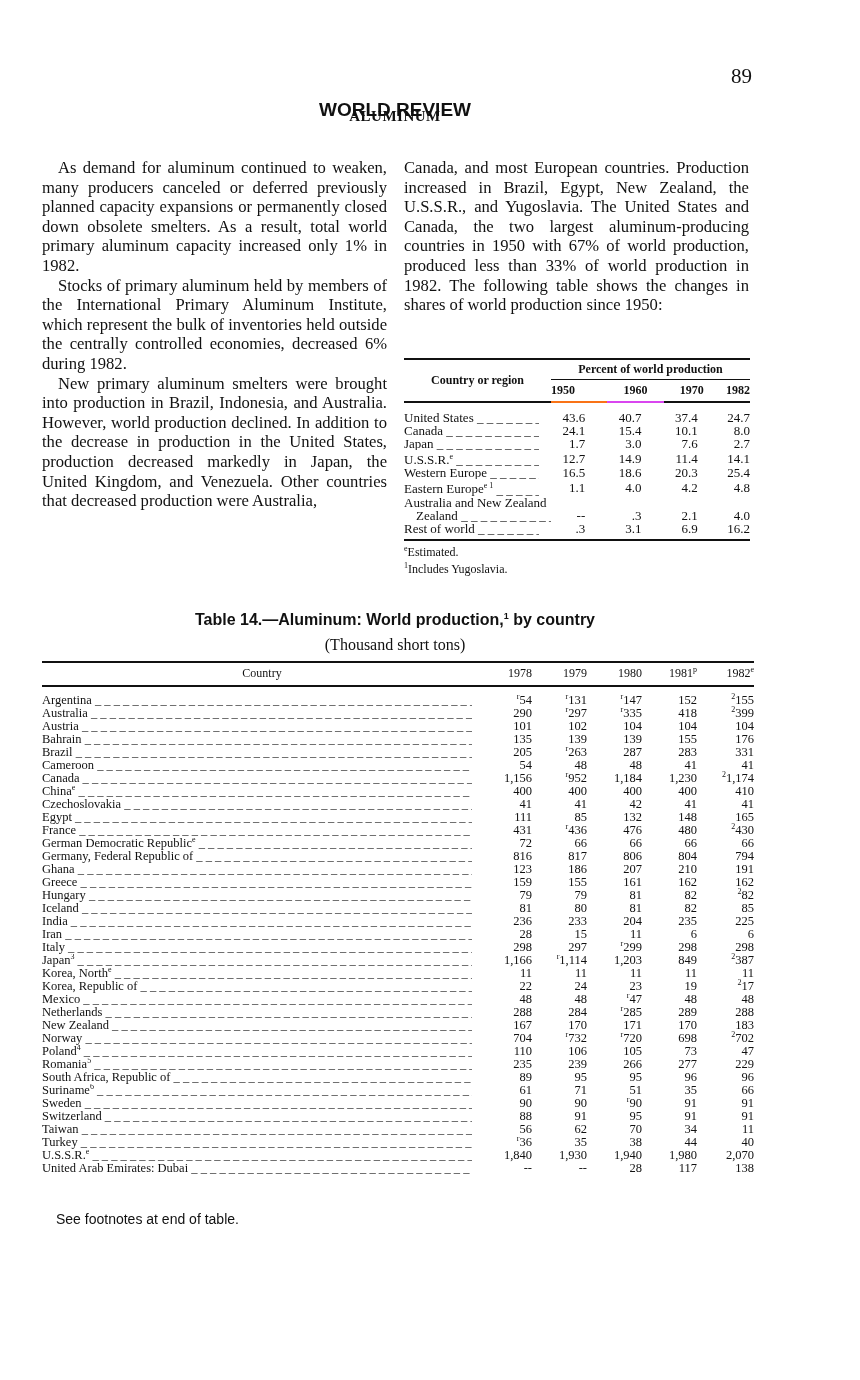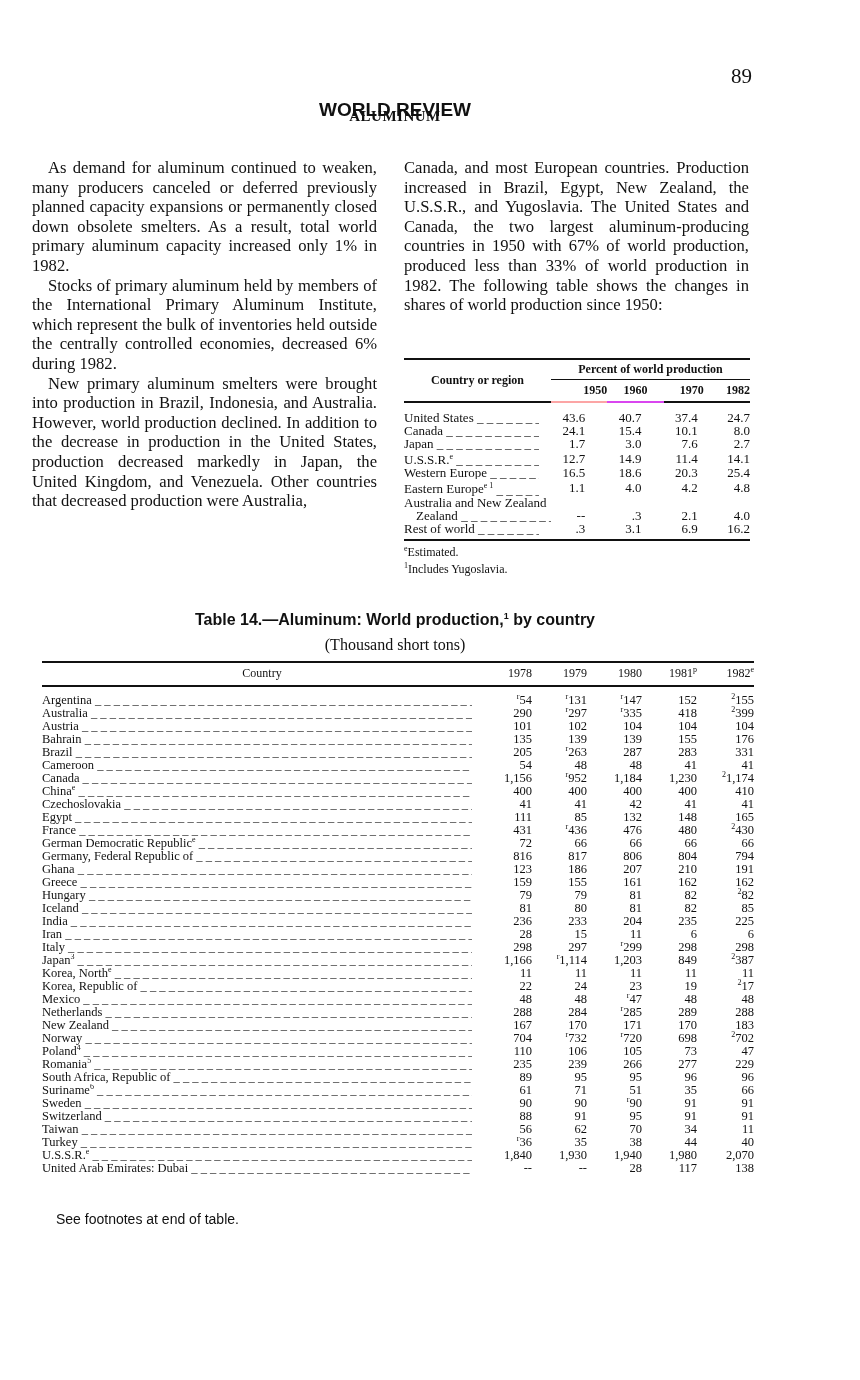--- a/index.html
+++ b/index.html
@@ -2,21 +2,21 @@
 <html><head>
 <meta charset="utf-8">
 <style>
   html,body{margin:0;padding:0;background:#fff;}
   body{width:860px;height:1380px;position:relative;font-family:"Liberation Serif","DejaVu Serif",serif;color:#111;overflow:hidden;}
   .running-head{position:absolute;top:64px;left:0;width:860px;height:24px;}
   .rh-title{position:absolute;left:0;width:790px;text-align:center;font-size:15px;font-weight:bold;letter-spacing:0.5px;top:3px;margin-top:41px;}
   .rh-page{position:absolute;right:108px;font-size:21px;top:0;}
   .section-title{position:absolute;top:99px;left:0;width:790px;text-align:center;font-family:"Liberation Sans","DejaVu Sans",sans-serif;font-weight:bold;font-size:19px;}
   .col{position:absolute;top:158px;width:345px;font-size:16.6px;line-height:19.6px;text-align:justify;}
-  .col-left{left:32px;}
+  .col-left{left:42px;}
   .col-right{left:404px;}
   .col p{margin:0;text-indent:16px;}
   .col p.noindent{text-indent:0;}
   
   .share-table{position:absolute;top:358px;left:404px;width:346px;border-collapse:collapse;font-size:13px;line-height:13px;}
   .share-table th{font-weight:bold;font-size:12px;padding:0;}
   .share-table .top-rule td,.share-table .top-rule th{border-top:2px solid #111;}
   .share-table td{padding:0;}
   .share-table td.num{text-align:right;}
   .share-foot{position:absolute;top:542px;left:404px;font-size:12px;line-height:14px;}
@@ -60,21 +60,21 @@
   <p class="noindent">Canada, and most European countries. Production increased in Brazil, Egypt, New Zealand, the U.S.S.R., and Yugoslavia. The United States and Canada, the two largest aluminum-producing countries in 1950 with 67% of world production, produced less than 33% of world production in 1982. The following table shows the changes in shares of world production since 1950:</p>
 </div>
 
 <table class="share-table">
   <thead>
     <tr class="top-rule">
       <th rowspan="2" style="text-align:center;width:130px;border-bottom:2px solid #111;padding:6px 0;">Country or region</th>
       <th colspan="4" style="text-align:center;border-bottom:1px solid #111;padding:3px 0;">Percent of world production</th>
     </tr>
     <tr>
-      <th style="text-align:right;border-bottom:2px solid #fca5a5;padding:4px 0;">1950</th>
+      <th style="text-align:left;border-bottom:2px solid #f97316;padding:4px 0;">1950</th>
       <th style="text-align:center;border-bottom:2px solid #d946ef;">1960</th>
       <th style="text-align:center;border-bottom:2px solid #111;">1970</th>
       <th style="text-align:right;border-bottom:2px solid #111;">1982</th>
     </tr>
   </thead>
   <tbody id="share-body">
       <tr>
         <td style="padding-top: 8px;">
           <span class="sl"><span>United States</span></span>
         </td>

